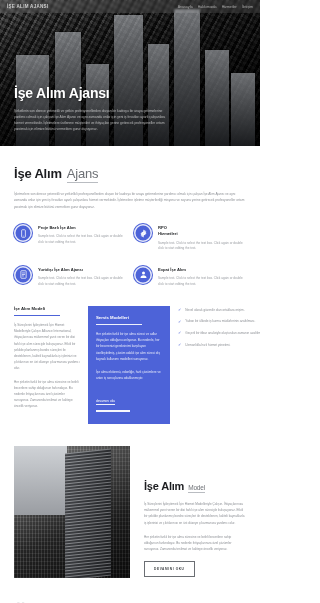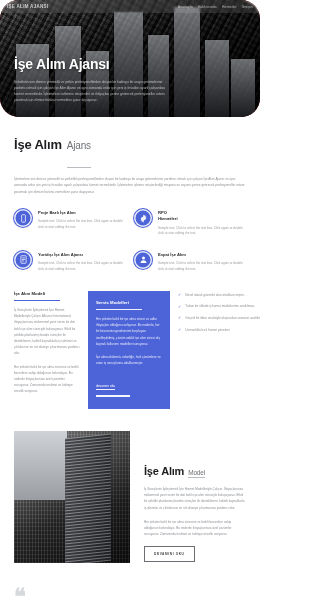--- a/index.html
+++ b/index.html
@@ -7,24 +7,23 @@
     width: 260px; height: 603px;
     font-family: "Liberation Sans", sans-serif;
     background: #ffffff;
     overflow: hidden;
   }
   .page { width: 260px; height: 603px; position: relative; background:#fff; }
 
   
   .hero {
     position: relative;
-    width: 260px; height: 117px;
+    width: 260px; height: 146px;
     overflow: hidden;
     background: #b91c1c;
-    border-radius: 19px;
   }
   .hero-img {
     position: absolute; inset: 0;
     background:
       linear-gradient(180deg, rgba(10,10,12,.30), rgba(10,10,12,.55)),
       repeating-linear-gradient(118deg, #6e7278 0 2px, #3b3e43 2px 4px, #585c62 4px 7px, #2c2f33 7px 10px),
       repeating-linear-gradient(26deg, rgba(255,255,255,.10) 0 3px, rgba(0,0,0,.18) 3px 6px),
       linear-gradient(155deg, #8a8e94 0%, #4a4d52 40%, #1e2023 100%);
     background-blend-mode: normal, overlay, overlay, normal;
     filter: grayscale(1) contrast(1.12);
@@ -56,22 +55,22 @@
   }
   .hero-text { color: rgba(255,255,255,.62); font-size:3.3px; line-height:1.85; }
 
   
   .sec-intro { padding: 20px 14px 0 14px; }
   .h2 {
     font-size: 13px; font-weight:700; color:#1c1d20; letter-spacing:-.2px;
     display:flex; align-items:baseline; gap:5px;
   }
   .h2 .accent {
-    font-size:10px; font-weight:400; color:#6d7075;
-    border-bottom:1px solid #b9bcc1; padding-bottom:16px;
+    font-size:13px; font-weight:400; color:#6d7075;
+    border-bottom:1px solid #b9bcc1; padding-bottom:1px;
   }
   .lead { margin-top:8px; font-size:3.2px; line-height:2.0; color:#8d9095; }
 
   
   .cards {
     margin-top: 14px;
     display:grid; grid-template-columns: 1fr 1fr;
     gap: 14px 8px;
     padding: 0 14px;
   }

